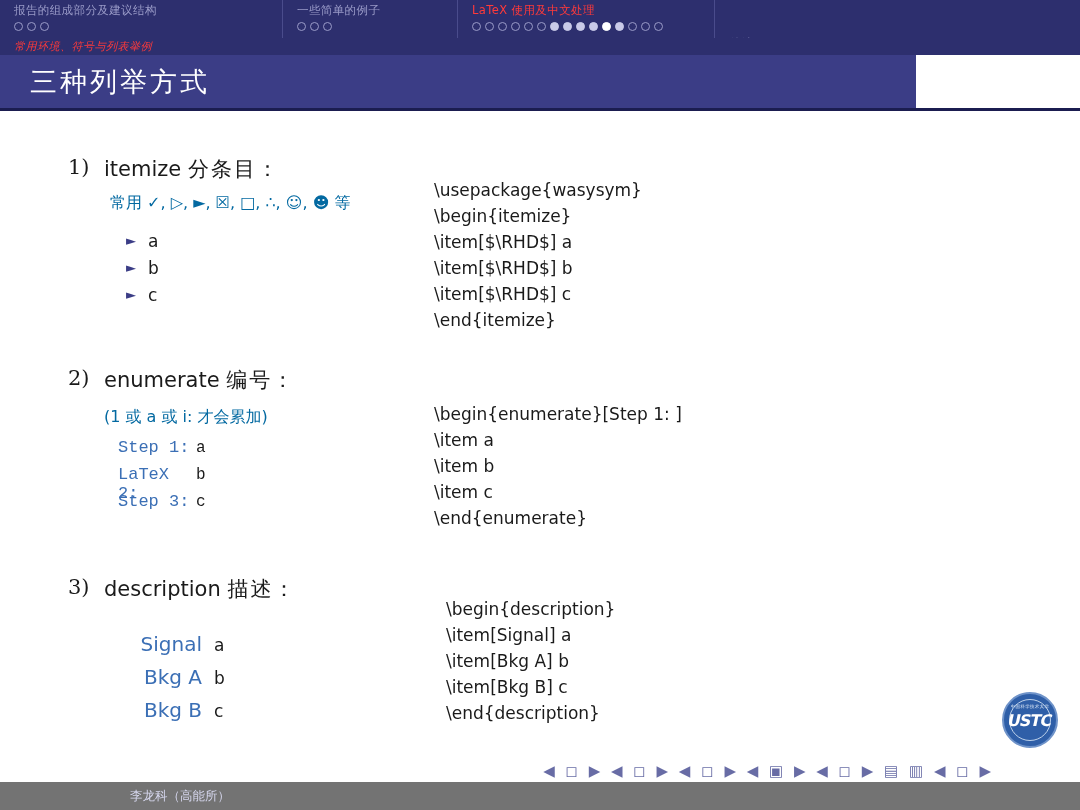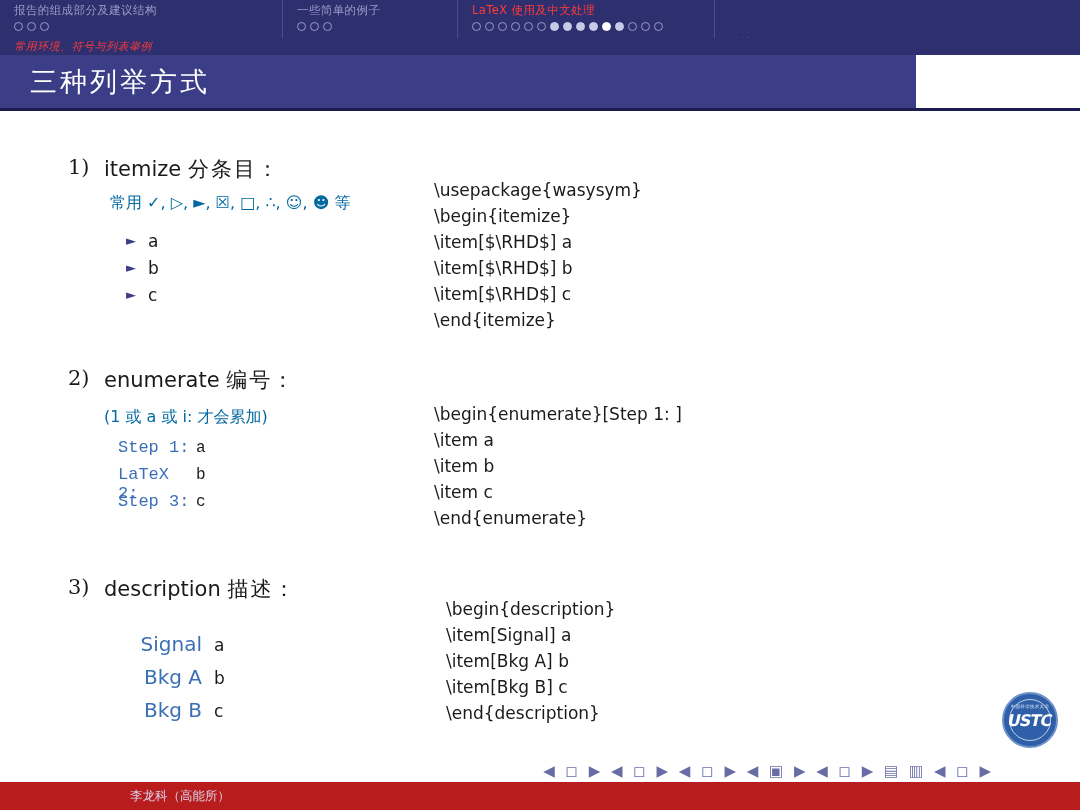--- a/index.html
+++ b/index.html
@@ -245,21 +245,21 @@
     opacity: 0.85;
     white-space: nowrap;
   }
 
   
   .footer {
     position: absolute;
     left: 0; bottom: 0;
     width: 1080px;
     height: 28px;
-    background: #b91c1c;
+    background: #737373;
     color: #d6d7ee;
     font-size: 12.5px;
     display: flex;
     align-items: center;
   }
   .footer .f-left  { width: 33.33%; text-align: center; }
   .footer .f-mid   { width: 40%; text-align: center; }
   .footer .f-right { flex: 1; text-align: center; }
 </style>
 </head>

